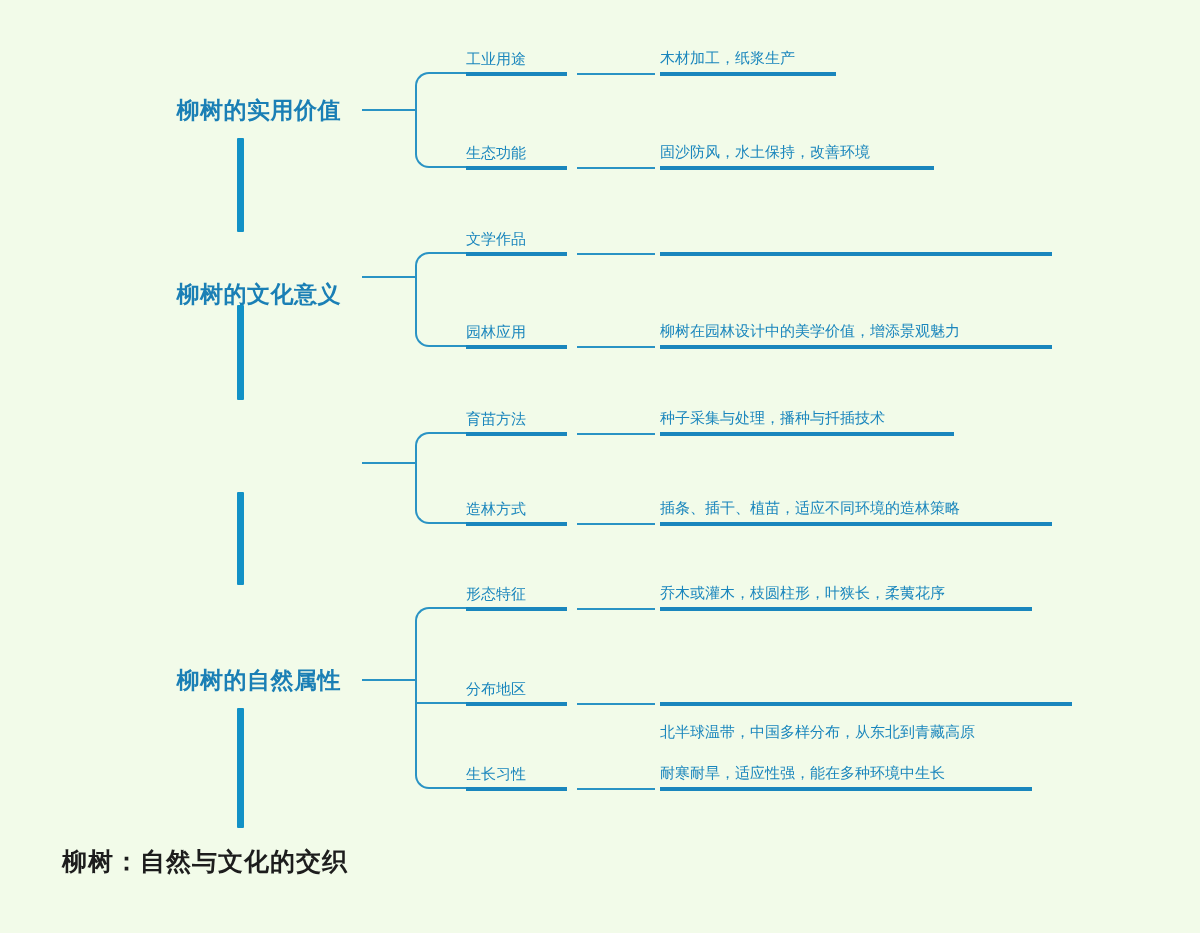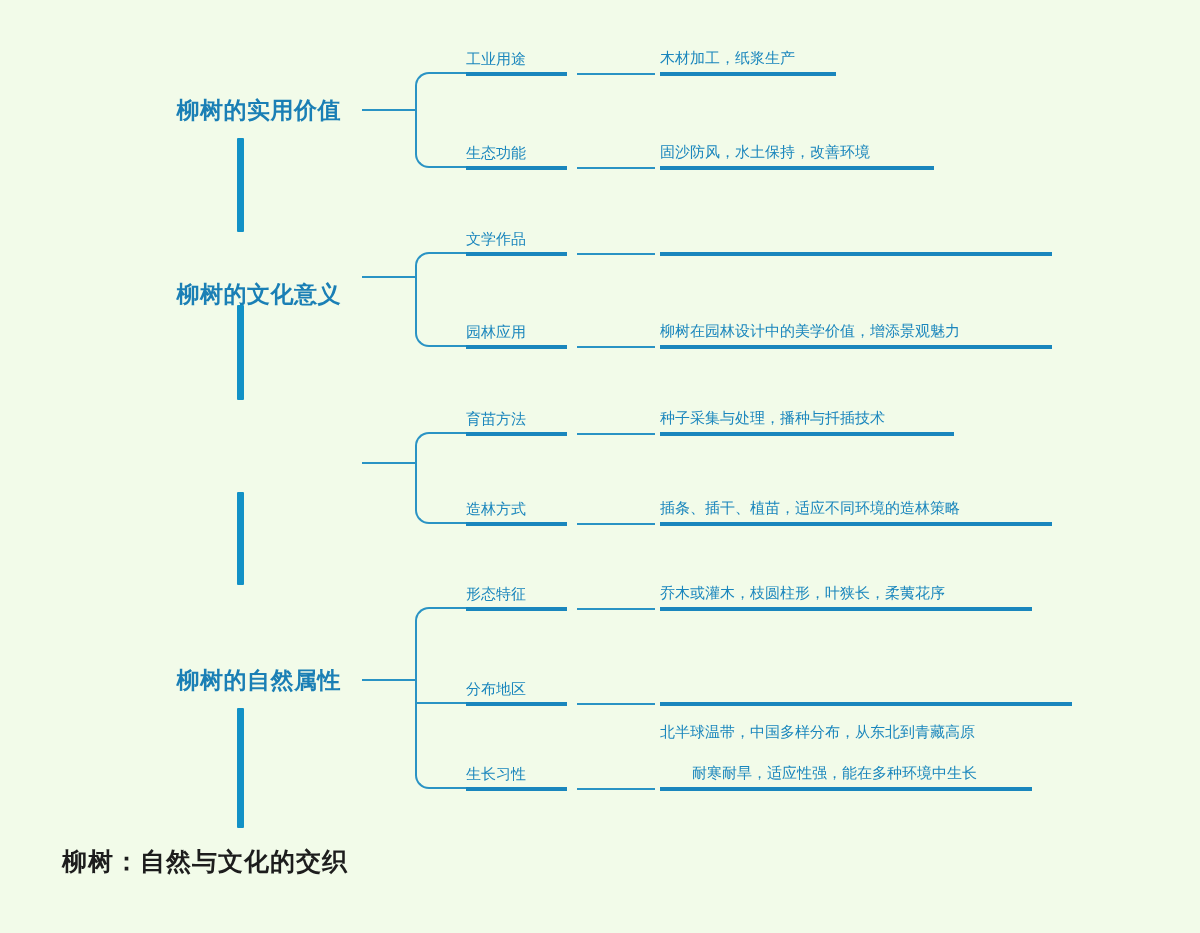--- a/index.html
+++ b/index.html
@@ -159,21 +159,21 @@
     <div class="detail-underline" style="left:660px;top:607px;width:372px;"></div>
     <div class="run" style="left:415px;top:702px;width:51px;"></div>
     <div class="sub-label" style="left:466px;top:702px;">分布地区</div>
     <div class="sub-underline" style="left:466px;top:702px;width:101px;"></div>
     <div class="link" style="left:577px;top:703px;width:78px;"></div>
     <div class="detail-text" style="left:660px;top:702px;margin-top:44px;">北半球温带，中国多样分布，从东北到青藏高原</div>
     <div class="detail-underline" style="left:660px;top:702px;width:412px;"></div>
     <div class="sub-label" style="left:466px;top:787px;">生长习性</div>
     <div class="sub-underline" style="left:466px;top:787px;width:101px;"></div>
     <div class="link" style="left:577px;top:788px;width:78px;"></div>
-    <div class="detail-text" style="left:660px;top:787px;margin-left:32px;">耐寒耐旱，适应性强，能在多种环境中生长</div>
+    <div class="detail-text" style="left:660px;top:787px;">耐寒耐旱，适应性强，能在多种环境中生长</div>
     <div class="detail-underline" style="left:660px;top:787px;width:372px;"></div>
     <div class="spine" style="left:237px;top:138px;height:94px;"></div>
     <div class="spine" style="left:237px;top:305px;height:95px;"></div>
     <div class="spine" style="left:237px;top:492px;height:93px;"></div>
     <div class="spine" style="left:237px;top:708px;height:120px;"></div>
   </div>
 
 <div class="map-title">柳树：自然与文化的交织</div>
 
 </body></html>

